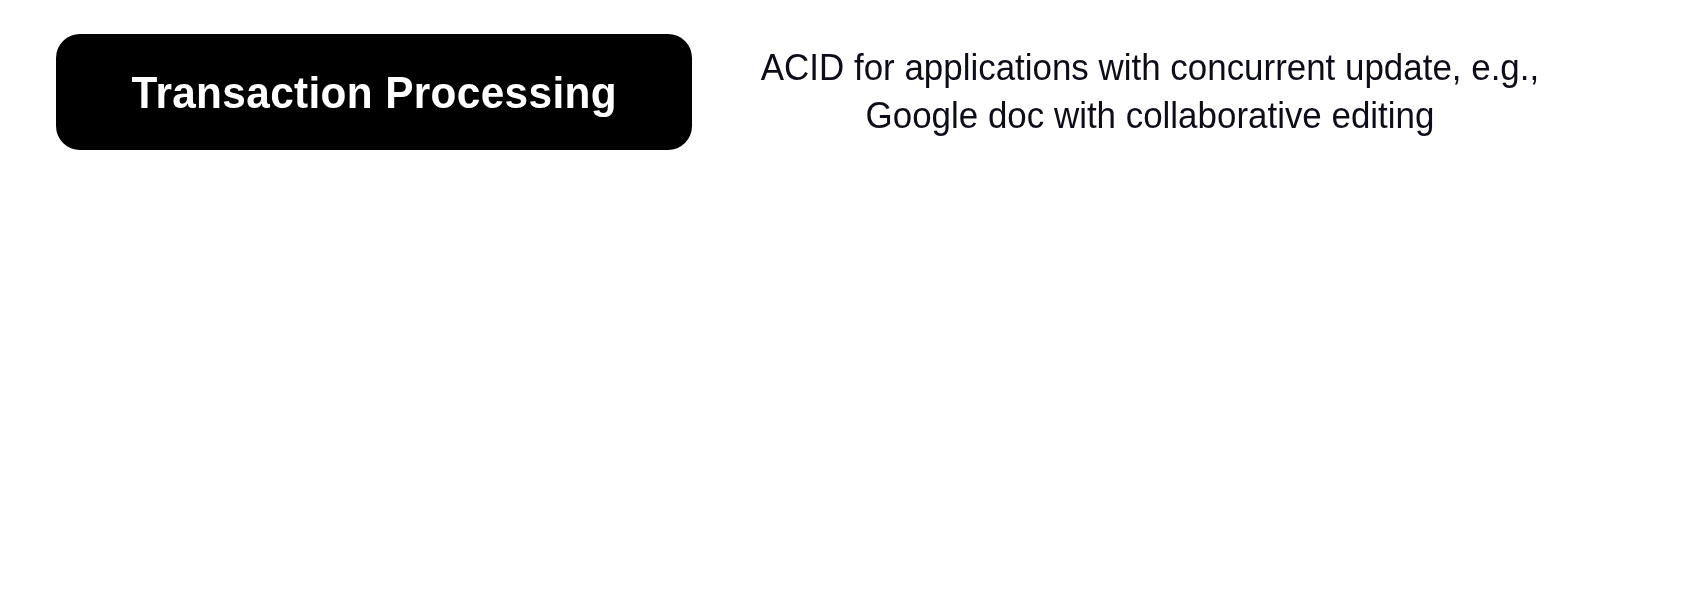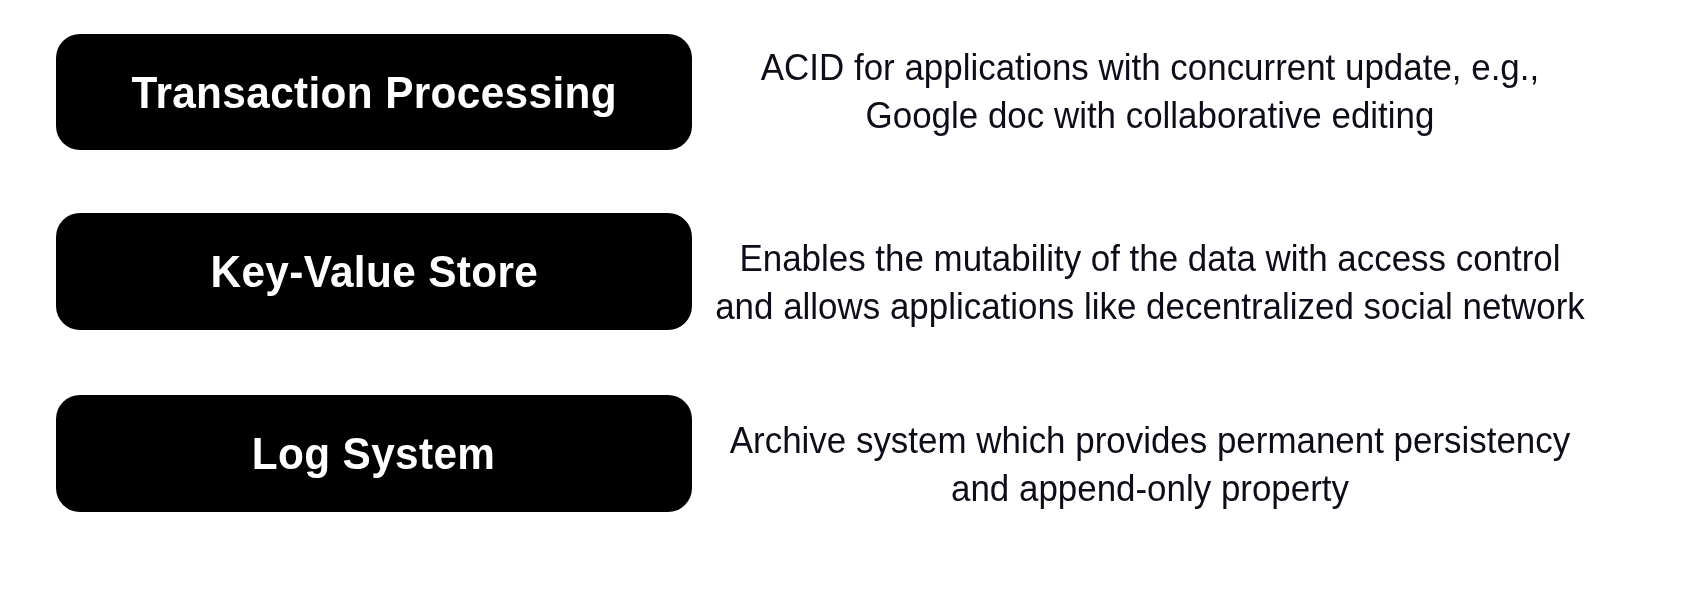--- a/index.html
+++ b/index.html
@@ -92,31 +92,15 @@
 
   <div class="row row-0">
     <div class="label-box">
       <span class="label-text">Transaction Processing</span>
     </div>
     <div class="desc">
       <div class="desc-text">ACID for applications with concurrent update, e.g., Google doc with collaborative editing</div>
     </div>
   </div>
 
-  <div class="row row-1">
-    <div class="label-box">
-      <span class="label-text">Key-Value Store</span>
-    </div>
-    <div class="desc">
-      <div class="desc-text">Enables the mutability of the data with access control and allows applications like decentralized social network</div>
-    </div>
-  </div>
 
-  <div class="row row-2">
-    <div class="label-box">
-      <span class="label-text">Log System</span>
-    </div>
-    <div class="desc">
-      <div class="desc-text">Archive system which provides permanent persistency and append-only property</div>
-    </div>
-  </div>
 
 </div>
 
 </body></html>

